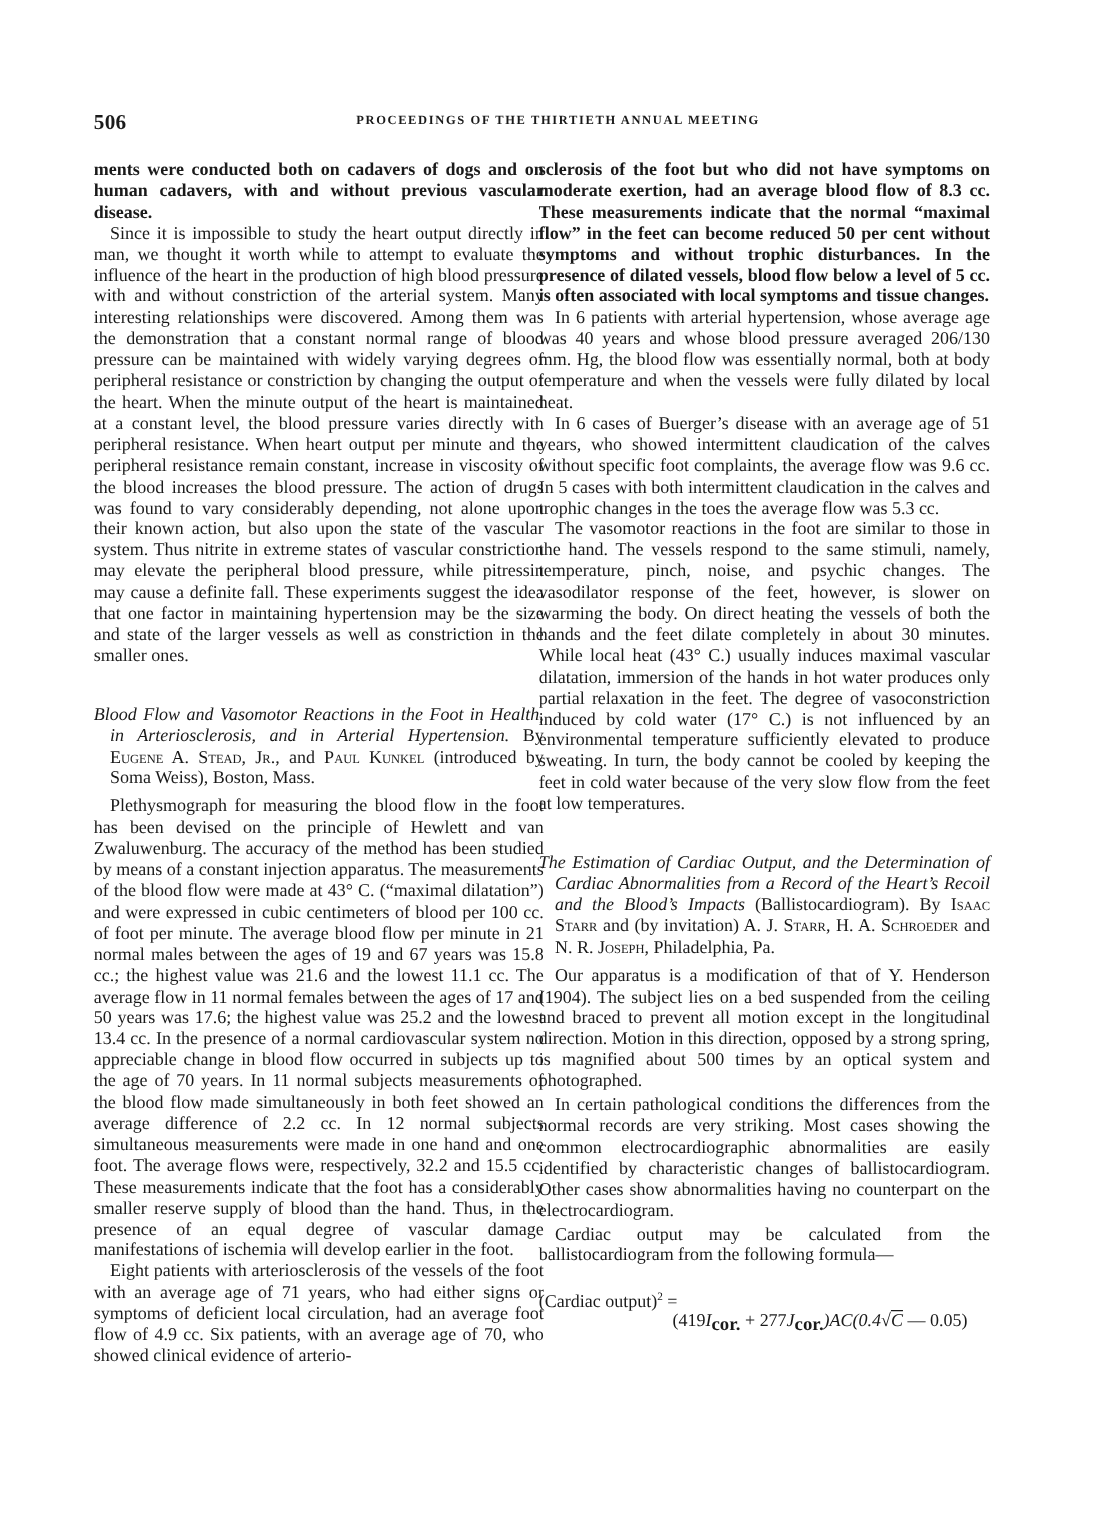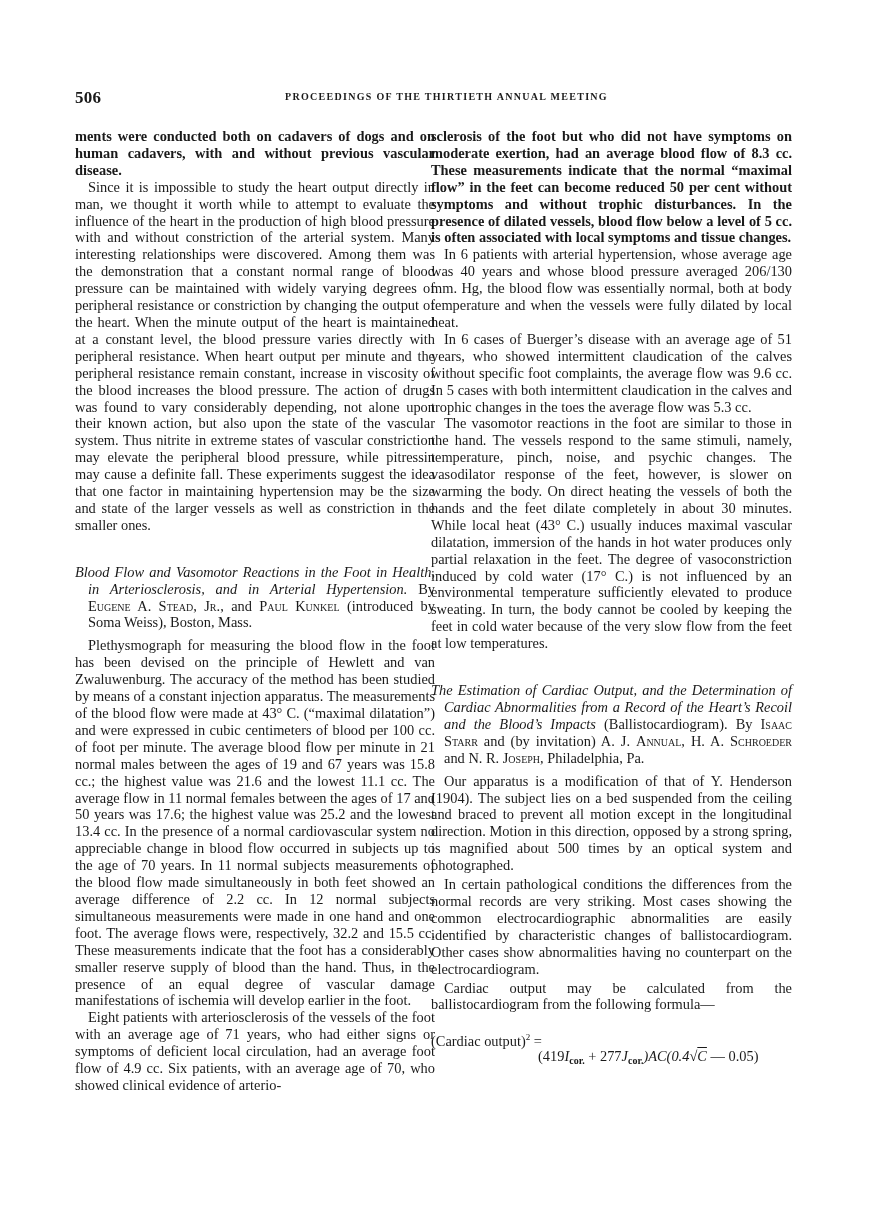--- a/index.html
+++ b/index.html
@@ -29,21 +29,21 @@
   .title-block {
     margin-top: 30px; padding-left: 13px; text-indent: -13px; margin-bottom: 6px;
     text-align: justify;
   }
   .title-block i { font-style: italic; }
   .sc { font-variant: small-caps; }
   .para-gap { margin-top: 2px; }
   .formula { margin-top: 16px; font-size: 14.4px; }
   .formula-line1 { text-indent: 0; }
   .formula-line2 { padding-left: 107px; text-indent: 0; margin-top: -2px; }
-  .formula sub { font-size: 10px; font-weight: bold; vertical-align: -3px; }
+  .formula sub { font-size: 15px; font-weight: bold; vertical-align: -3px; }
   .formula sup { font-size: 9px; }
   .sqrt { text-decoration: overline; }
 </style>
 </head>
 <body>
 
 <div class="header">
   <span class="page-number">506</span>
   <span class="running-head">Proceedings of the Thirtieth Annual Meeting</span>
 </div>
@@ -70,21 +70,21 @@
   <p>In 6 patients with arterial hypertension, whose average age was 40 years and whose blood pressure averaged 206/130 mm. Hg, the blood flow was essentially normal, both at body temperature and when the vessels were fully dilated by local heat.</p>
   <p>In 6 cases of Buerger’s disease with an average age of 51 years, who showed intermittent claudication of the calves without specific foot complaints, the average flow was 9.6 cc. In 5 cases with both intermittent claudication in the calves and trophic changes in the toes the average flow was 5.3 cc.</p>
   <p>The vasomotor reactions in the foot are similar to those in the hand. The vessels respond to the same stimuli, namely, temperature, pinch, noise, and psychic changes. The vasodilator response of the feet, however, is slower on warming the body. On direct heating the vessels of both the hands and the feet dilate completely in about 30 minutes. While local heat (43° C.) usually induces maximal vascular dilatation, immersion of the hands in hot water produces only partial relaxation in the feet. The degree of vasoconstriction induced by cold water (17° C.) is not influenced by an environmental temperature sufficiently elevated to produce sweating. In turn, the body cannot be cooled by keeping the feet in cold water because of the very slow flow from the feet at low temperatures.</p>
 
   <div class="title-block">
     <i>The Estimation of Cardiac Output, and the Determination of Cardiac Abnormalities from a Record of the Heart’s Recoil and the Blood’s Impacts</i>
     <span>(Ballistocardiogram).</span>
     <span>By</span>
     <span class="sc">Isaac Starr</span>
     <span>and (by invitation) A. J.</span>
-    <span class="sc">Annual,</span>
+    <span class="sc">Starr,</span>
     <span class="sc">H. A. Schroeder</span>
     <span>and</span>
     <span class="sc">N. R. Joseph,</span>
     <span>Philadelphia, Pa.</span>
   </div>
 
   <p>Our apparatus is a modification of that of Y. Henderson (1904). The subject lies on a bed suspended from the ceiling and braced to prevent all motion except in the longitudinal direction. Motion in this direction, opposed by a strong spring, is magnified about 500 times by an optical system and photographed.</p>
   <p class="para-gap">In certain pathological conditions the differences from the normal records are very striking. Most cases showing the common electrocardiographic abnormalities are easily identified by characteristic changes of ballistocardiogram. Other cases show abnormalities having no counterpart on the electrocardiogram.</p>
   <p class="para-gap">Cardiac output may be calculated from the ballistocardiogram from the following formula—</p>
 

